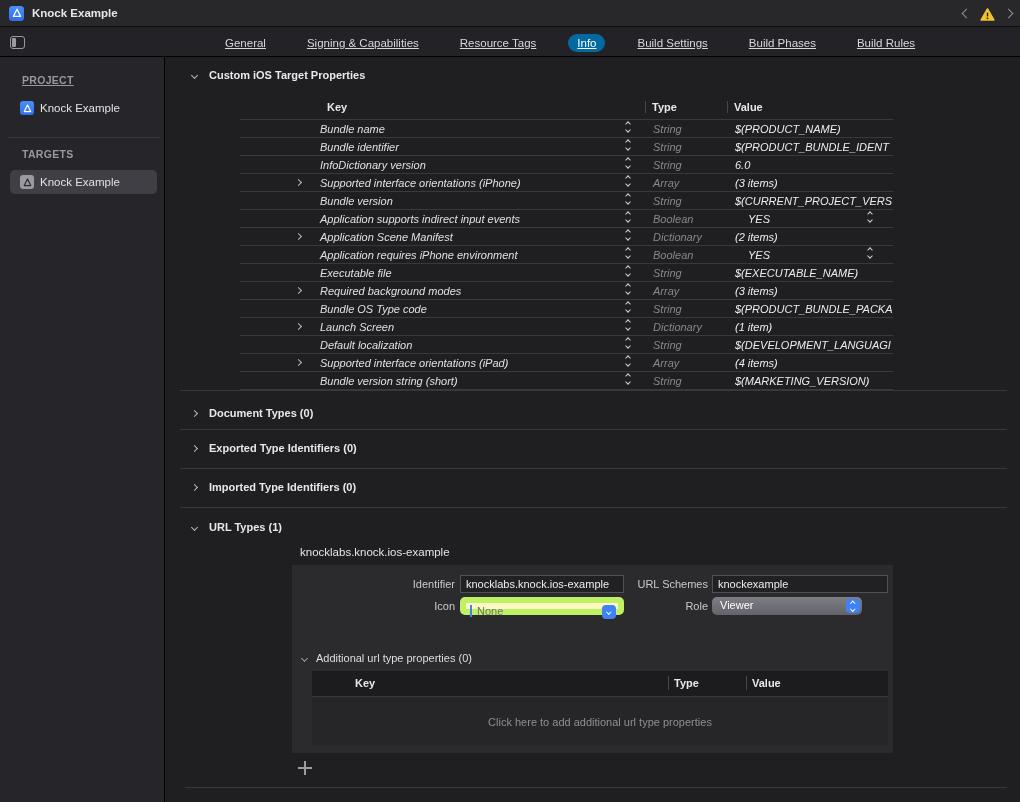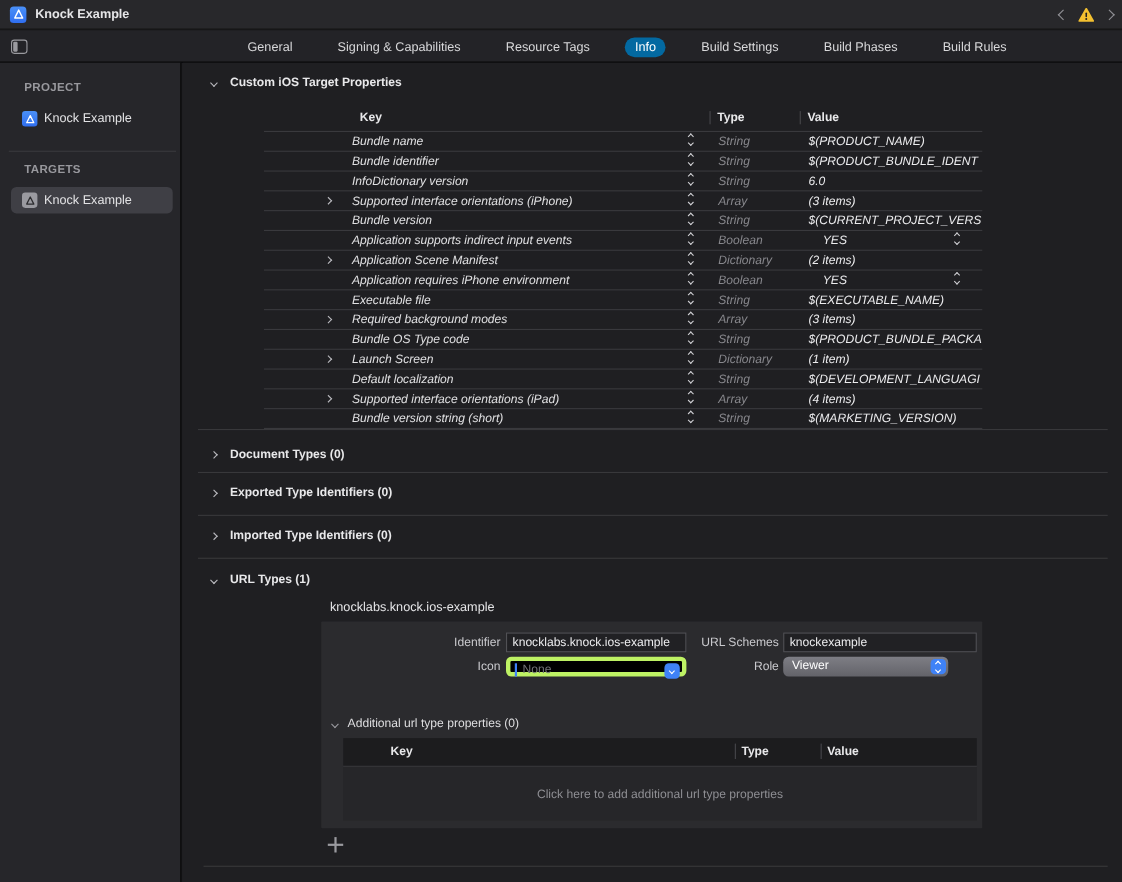--- a/index.html
+++ b/index.html
@@ -9,21 +9,21 @@
   
   .titlebar{position:absolute;left:0;top:0;width:100%;height:27px;background:#28282b;border-bottom:1px solid #111;display:flex;align-items:center;}
   .appicon{width:15px;height:15px;border-radius:3.5px;background:linear-gradient(#4a90f8,#2f6ef0);margin-left:9px;display:flex;align-items:center;justify-content:center;}
   .titletext{margin-left:8px;font-size:11.5px;font-weight:bold;color:#e6e6e8;}
   .navctrls{position:absolute;right:8px;top:0;height:27px;display:flex;align-items:center;gap:10px;}
   .warn{position:relative;width:15px;height:13px;}
   .tabbar{position:absolute;left:0;top:28px;width:100%;height:29px;background:#232327;border-bottom:1px solid #000;}
   .sbtoggle{position:absolute;left:10px;top:8px;width:15px;height:13px;border:1.5px solid #9a9a9f;border-radius:3px;}
   .sbtoggle::before{content:"";position:absolute;left:1px;top:1px;bottom:1px;width:4px;background:#9a9a9f;border-radius:1px;}
   .tabs{position:absolute;left:216px;top:0;height:29px;display:flex;align-items:center;gap:23px;}
-  .tab{font-size:11.5px;color:#d8d8da;padding:3px 9px;border-radius:11px;cursor:default;}
+  .tab{font-size:11.5px;color:#d8d8da;padding:3px 9px;border-radius:11px;cursor:default;text-decoration:underline;}
   .tab.sel{background:#0369a1;color:#fff;}
 
   
   .cv{display:inline-block;width:5px;height:5px;border-right:1.6px solid #b9b9be;border-bottom:1.6px solid #b9b9be;}
   .cv.r{transform:rotate(-45deg);}
   .cv.d{transform:rotate(45deg);}
   .cv.l{transform:rotate(135deg);}
   .cv.u{transform:rotate(225deg);}
   .cv.big{width:7px;height:7px;border-color:#8f8f94;border-width:1.5px;}
   .stepper{display:inline-flex;flex-direction:column;align-items:center;gap:2px;}
@@ -64,21 +64,21 @@
   
   .urltitle{position:absolute;left:134px;top:489px;font-size:11.5px;color:#e4e4e6;}
   .panel{position:absolute;left:126px;top:508px;width:601px;height:188px;background:#2b2b2e;border-radius:1px;}
   .imgwell{position:absolute;left:6px;top:7px;width:74px;height:75px;border:1px solid #7d7d82;border-radius:10px;}
   .imgwell .ph{position:absolute;left:0;top:14px;width:100%;text-align:center;font-size:10px;line-height:11px;color:#a9a9ad;white-space:pre-line;}
   .flabel{position:absolute;font-size:11px;color:#c9c9cd;text-align:right;width:100px;}
   .tfield{position:absolute;height:18px;background:#212124;border:1px solid #515155;font-size:11px;color:#ececee;padding:2px 0 0 5px;white-space:nowrap;overflow:hidden;}
   .popup{position:absolute;height:18px;border-radius:5px;font-size:11px;padding:2px 0 0 8px;}
   .popup .btn{position:absolute;right:2px;top:2px;width:14px;height:14px;border-radius:4px;background:#3f82f7;display:flex;flex-direction:column;align-items:center;justify-content:center;gap:1px;}
   .popup .btn .cv{width:3.5px;height:3.5px;border-color:#fff;border-width:1.4px;}
-  .popup.disabled{background:#000000;border:4px solid #bef264;color:#717176;}
+  .popup.disabled{background:#fef9c3;border:6px solid #bef264;color:#717176;}
   .cursorbar{position:absolute;left:4px;top:2px;width:2px;height:12px;background:#3f82f7;}
   .popup.enabled{background:linear-gradient(#7e7e85,#636369);color:#fff;}
   .addlhead{position:absolute;left:10px;top:87px;display:flex;align-items:center;font-size:11px;color:#dedee0;}
   .addlhead .cv{margin-right:9px;border-color:#9a9a9f;}
   .itable{position:absolute;left:20px;top:106px;width:576px;}
   .ihead{position:relative;height:25px;background:#1c1c1e;font-size:11px;font-weight:bold;color:#e8e8ea;}
   .ihead span{position:absolute;top:6px;}
   .ibody{height:50px;background:#262629;border-top:1px solid #3a3a3d;display:flex;align-items:center;justify-content:center;font-size:11px;color:#8e8e93;}
   .plusbtn{position:absolute;left:132px;top:704px;width:14px;height:14px;}
   .plusbtn::before{content:"";position:absolute;left:6px;top:0;width:2px;height:14px;background:#9a9a9f;}
@@ -116,21 +116,21 @@
         <div class="tab">Signing &amp; Capabilities</div>
         <div class="tab">Resource Tags</div>
         <div class="tab sel">Info</div>
         <div class="tab">Build Settings</div>
         <div class="tab">Build Phases</div>
         <div class="tab">Build Rules</div>
       </div>
   </div>
 
   <div class="sidebar">
-    <div class="sgroup" style="top:17px;">PROJECT</div>
+    <div class="sgroup" style="top:17px;text-decoration:underline;">PROJECT</div>
     <div id="projlist">
         <div class="sitem" style="top: 39px;">
           <span class="sicon blue">
             <svg width="9" height="9" viewBox="0 0 10 10">
               <path d="M5 1.2 L8.6 8.4 H1.4 Z" fill="none" stroke="#fff" stroke-width="1.3" stroke-linejoin="round"></path>
             </svg>
           </span>
           <span class="slabel">Knock Example</span>
         </div>
       </div>

